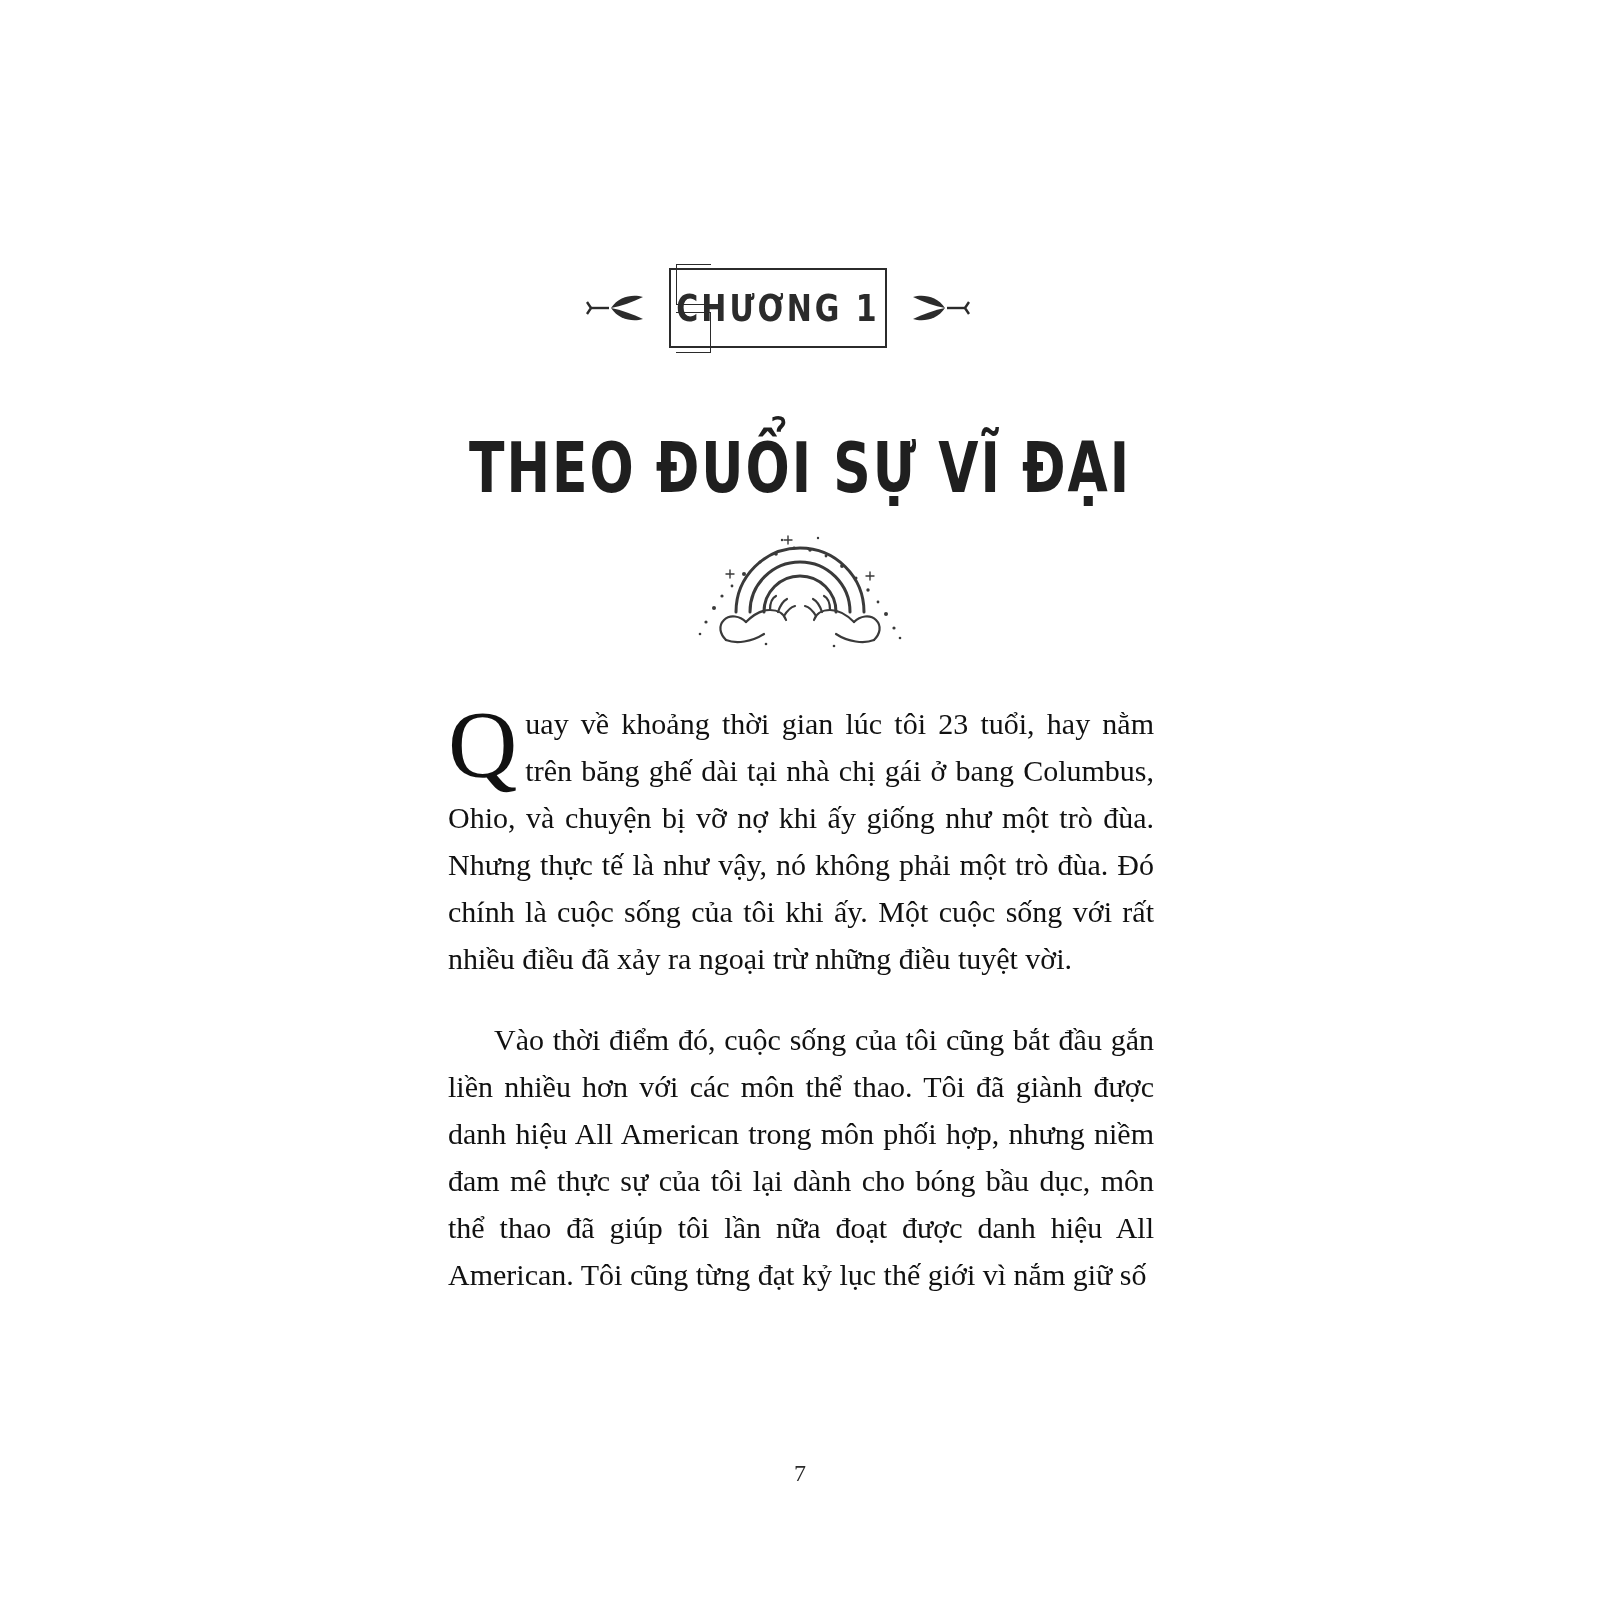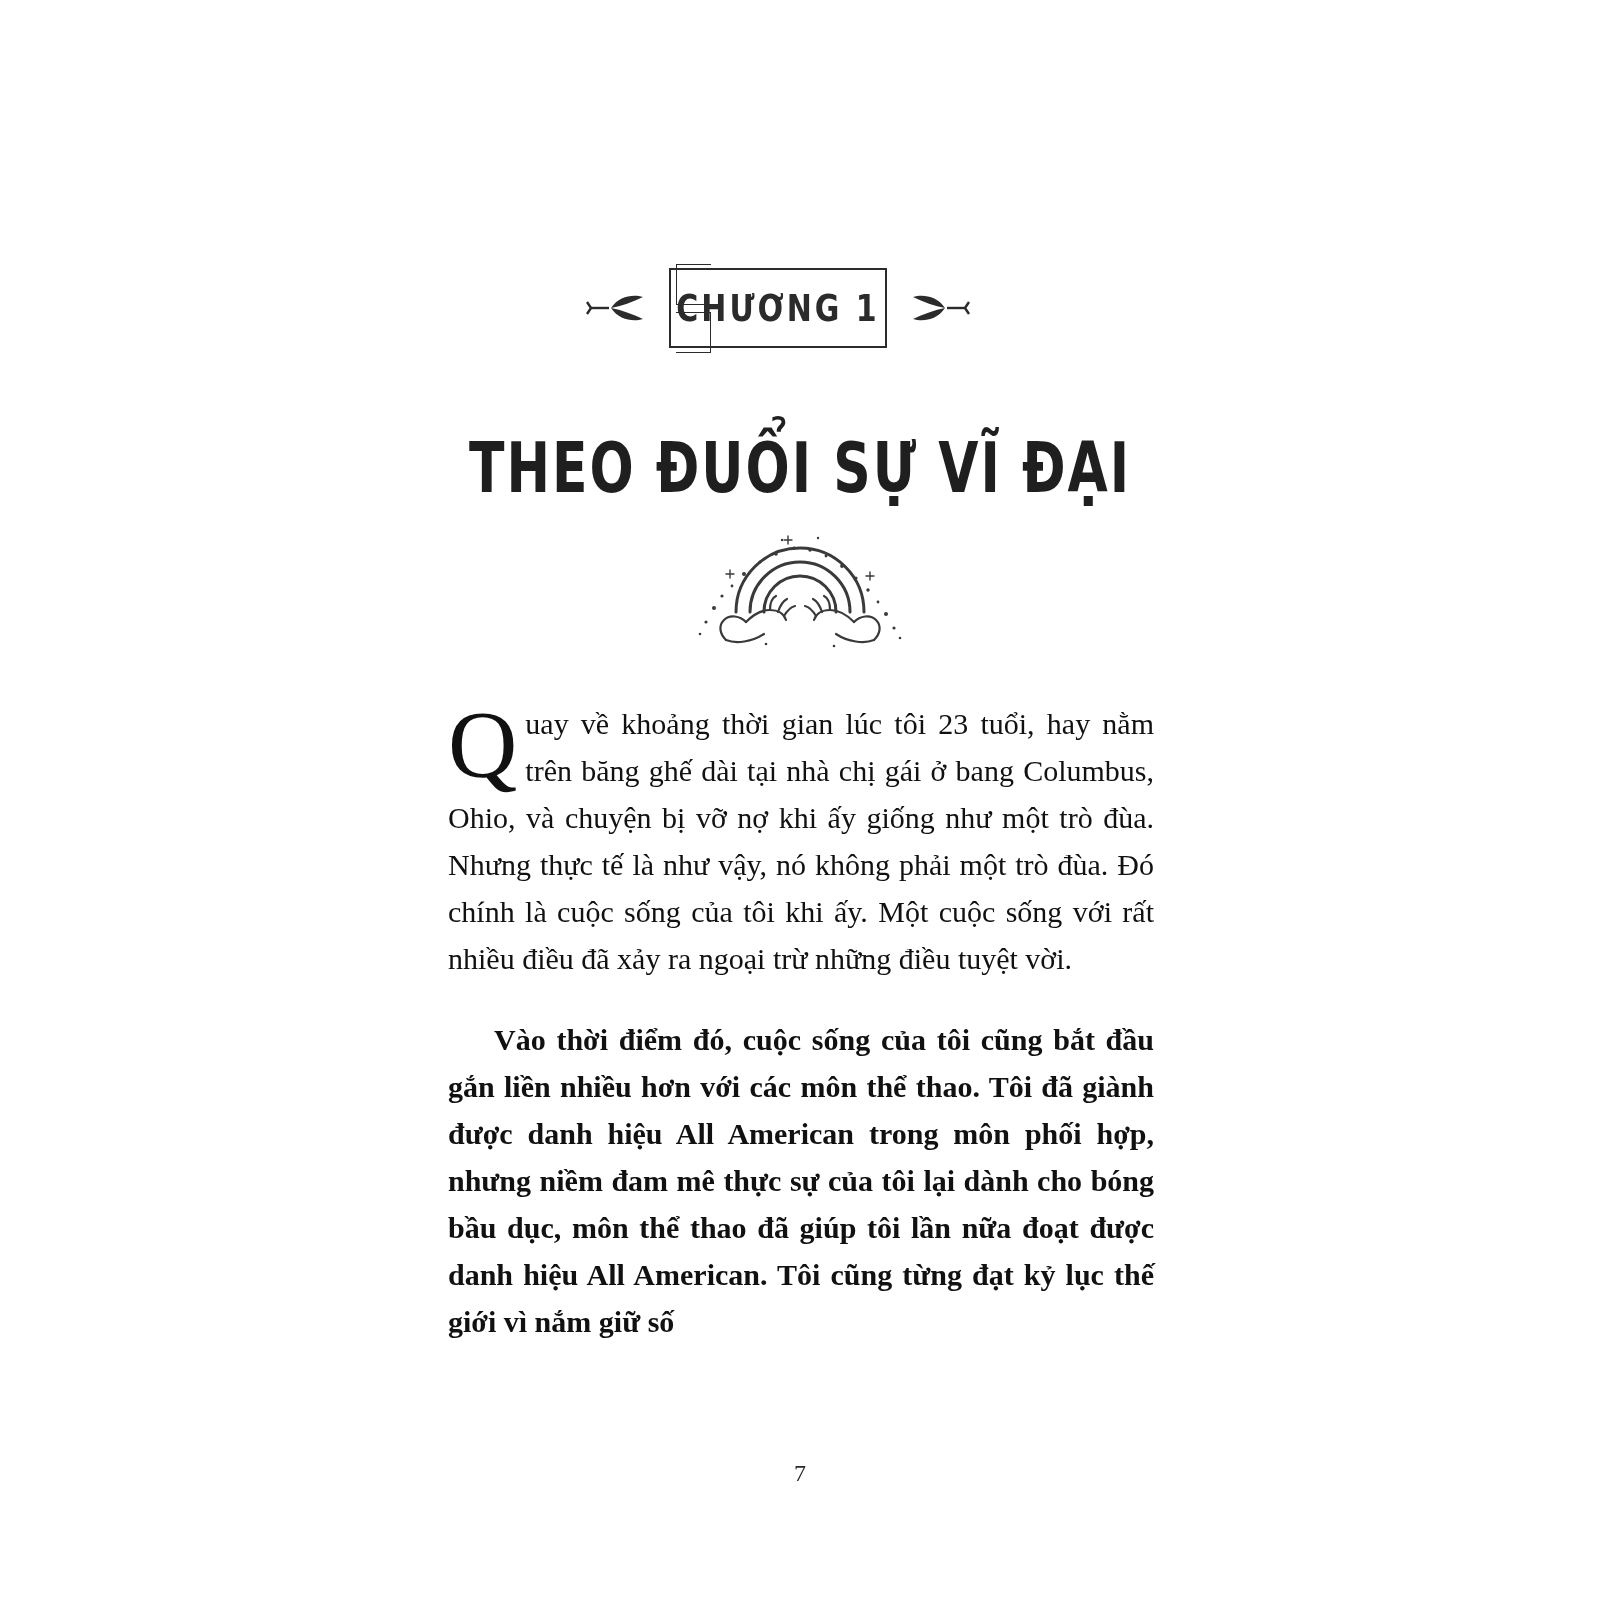--- a/index.html
+++ b/index.html
@@ -102,21 +102,20 @@
     font-size: 30px;
     line-height: 47px;
     text-align: justify;
     text-justify: inter-word;
     color: #111111;
     margin: 0 0 34px 0;
     hyphens: none;
   }
   .para.indent {
     text-indent: 46px;
-    font-weight: bold;
   }
   .para.first {
     text-indent: 0;
   }
 
   .dropcap {
     float: left;
     font-family: "Liberation Serif", serif;
     font-size: 96px;
     line-height: 78px;

